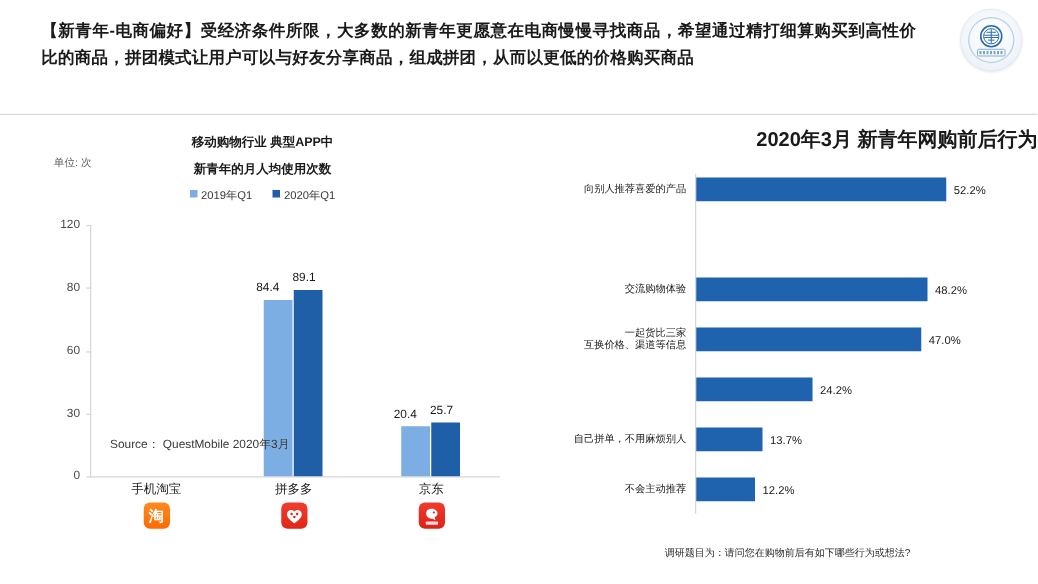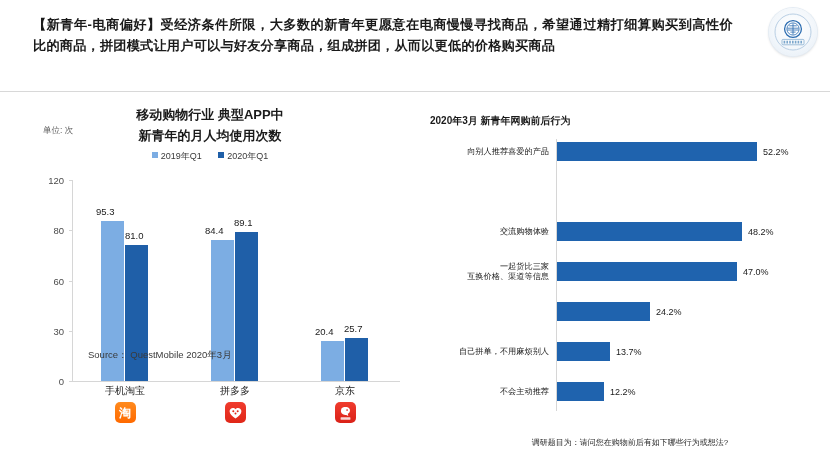--- a/index.html
+++ b/index.html
@@ -32,21 +32,21 @@
     box-shadow:0 0 0 1px #e4ecf4, 0 1px 3px rgba(0,0,0,.18);
     display:flex;align-items:center;justify-content:center;
   }
   .logo svg{display:block;}
 
   
   .left-chart{position:absolute;left:0;top:92px;width:430px;height:375px;}
   .unit-label{position:absolute;left:43px;top:33px;font-size:8.5px;color:#5b5b5b;}
   .lc-title{
     position:absolute;left:60px;top:12px;width:300px;text-align:center;
-    font-size:13px;font-weight:bold;line-height:21px;color:#1a1a1a;
+    font-size:10px;font-weight:bold;line-height:21px;color:#1a1a1a;
   }
   .legend{position:absolute;left:60px;top:58px;width:300px;text-align:center;font-size:9px;color:#3a3a3a;}
   .legend span.item{margin:0 7px;white-space:nowrap;}
   .legend .sw{display:inline-block;width:6px;height:6px;margin-right:3px;vertical-align:1px;}
   .sw-a{background:#7CADE3;}
   .sw-b{background:#1F5FA8;}
 
   .plot{
     position:absolute;left:72px;top:88px;width:328px;height:202px;
     border-left:1px solid #d6d6d6;border-bottom:1px solid #d6d6d6;
@@ -78,22 +78,22 @@
     position:absolute;inset:0;display:flex;align-items:center;justify-content:center;
     color:#fff;font-size:12px;font-weight:bold;line-height:1;
   }
   .source{
     position:absolute;left:88px;top:257px;font-size:9.5px;color:#3a3a3a;white-space:nowrap;
   }
 
   
   .right-chart{position:absolute;left:430px;top:92px;width:400px;height:375px;}
   .rc-title{
-    position:absolute;left:0;top:22px;width:400px;text-align:left;
-    font-size:10px;font-weight:bold;color:#1a1a1a;
+    position:absolute;left:0;top:10px;width:400px;text-align:right;
+    font-size:16px;font-weight:bold;color:#1a1a1a;
   }
   .hbars{position:absolute;left:0;top:42px;width:400px;height:290px;}
   .haxis{position:absolute;left:126px;top:5px;width:1px;height:272px;background:#d6d6d6;}
   .hrow{position:absolute;left:0;width:400px;height:19px;}
   .hlabel{
     position:absolute;right:281px;width:150px;text-align:right;
     font-size:8.2px;color:#1a1a1a;line-height:10.5px;
     top:50%;transform:translateY(-50%);
   }
   .hbar{position:absolute;left:127px;top:0;height:19px;background:#1F63AE;}
@@ -145,26 +145,20 @@
       <div class="ytick" style="top:75%">30</div>
       <div class="ytick" style="top:50%">60</div>
       <div class="ytick" style="top:25%">80</div>
       <div class="ytick" style="top:0%">120</div>
       <div class="ytickmark" style="top:100%"></div>
       <div class="ytickmark" style="top:75%"></div>
       <div class="ytickmark" style="top:50%"></div>
       <div class="ytickmark" style="top:25%"></div>
       <div class="ytickmark" style="top:0%"></div>
 
-      <div class="group" style="left:22px;width:60px;">
-        <div class="bar b1" style="height:79.4%"></div>
-        <div class="bar b2" style="height:67.5%"></div>
-        <div class="vlabel" style="left:1px;bottom:81.5%">95.3</div>
-        <div class="vlabel" style="left:30px;bottom:69.5%">81.0</div>
-      </div>
 
       <div class="group" style="left:132px;width:60px;">
         <div class="bar b1" style="height:70.3%"></div>
         <div class="bar b2" style="height:74.3%"></div>
         <div class="vlabel" style="left:0px;bottom:72.3%">84.4</div>
         <div class="vlabel" style="left:29px;bottom:76.3%">89.1</div>
       </div>
 
       <div class="group" style="left:242px;width:60px;">
         <div class="bar b1" style="height:20.1%"></div>

